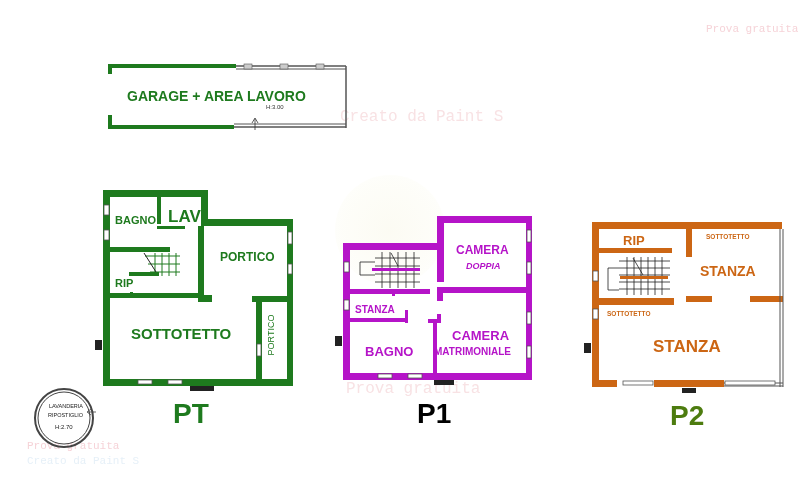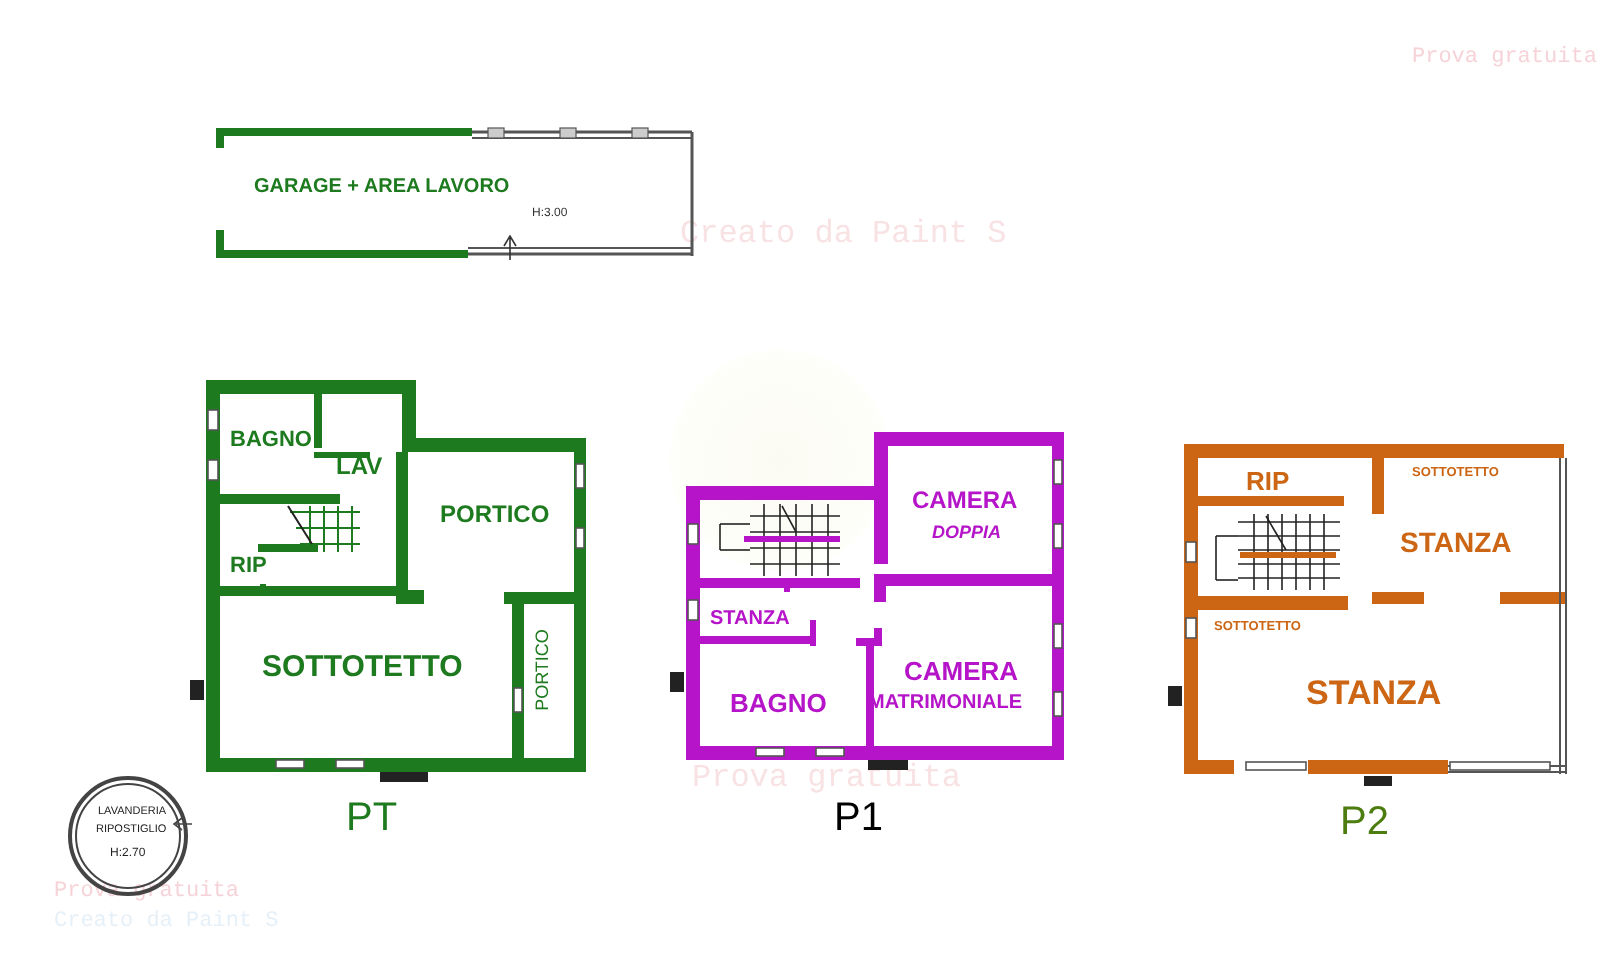--- a/index.html
+++ b/index.html
@@ -1,21 +1,21 @@
 <!DOCTYPE html>
 <html><head>
 <meta charset="utf-8">
 <style>
   html,body{margin:0;padding:0;background:#ffffff;}
   body{width:800px;height:488px;position:relative;overflow:hidden;font-family:"Liberation Sans",sans-serif;}
   .abs{position:absolute;}
   .wm{position:absolute;color:#f6d3d8;font-family:Liberation Mono, monospace;font-size:11px;}
   .wm-big{font-size:16px;color:#f8e2e4;}
   .lbl{position:absolute;font-weight:bold;font-family:"Liberation Sans",sans-serif;white-space:nowrap;}
-  .floor-label{position:absolute;font-weight:normal;font-size:20px;font-family:"Liberation Sans",sans-serif;}
+  .floor-label{position:absolute;font-weight:bold;font-size:28px;font-family:"Liberation Sans",sans-serif;}
   svg{position:absolute;left:0;top:0;}
 </style>
 </head>
 <body>
 
 <div class="wm" style="left:706px;top:23px;">Prova gratuita</div>
 <div class="wm wm-big" style="left:340px;top:108px;">Creato da Paint S</div>
 <div class="wm wm-big" style="left:346px;top:380px;">Prova gratuita</div>
 <div class="wm" style="left:27px;top:440px;">Prova gratuita</div>
 <div class="wm" style="left:27px;top:455px;color:#e6f0f8;">Creato da Paint S</div>
@@ -168,29 +168,29 @@
   <g fill="#fff" stroke="#555" stroke-width="0.8">
     <rect x="593" y="271" width="5" height="10"></rect>
     <rect x="593" y="309" width="5" height="10"></rect>
     <rect x="623" y="381" width="30" height="4"></rect>
     <rect x="725" y="381" width="50" height="4"></rect>
   </g>
   <rect x="584" y="343" width="7" height="10" fill="#222"></rect>
   <rect x="682" y="388" width="14" height="5" fill="#222"></rect>
 </svg>
 
-<div class="lbl" style="left:127px;top:88px;font-size:10px;color:#1e7a1e;">GARAGE + AREA LAVORO</div>
+<div class="lbl" style="left:127px;top:88px;font-size:14px;color:#1e7a1e;">GARAGE + AREA LAVORO</div>
 <div class="lbl" style="left:266px;top:104px;font-size:6px;font-weight:normal;color:#333;">H:3.00</div>
 
 <div class="lbl" style="left:49px;top:403px;font-size:5.5px;font-weight:normal;color:#222;">LAVANDERIA</div>
 <div class="lbl" style="left:48px;top:412px;font-size:5.5px;font-weight:normal;color:#222;">RIPOSTIGLIO</div>
 <div class="lbl" style="left:55px;top:424px;font-size:6px;font-weight:normal;color:#222;">H:2.70</div>
 
 <div class="lbl" style="left:115px;top:214px;font-size:11px;color:#1e7a1e;">BAGNO</div>
-<div class="lbl" style="left:168px;top:207px;font-size:12px;color:#1e7a1e;margin-top:19px;">LAV</div>
+<div class="lbl" style="left:168px;top:207px;font-size:17px;color:#1e7a1e;">LAV</div>
 <div class="lbl" style="left:115px;top:277px;font-size:11px;color:#1e7a1e;">RIP</div>
 <div class="lbl" style="left:220px;top:250px;font-size:12px;color:#1e7a1e;">PORTICO</div>
 <div class="lbl" style="left:131px;top:325px;font-size:15px;color:#1e7a1e;">SOTTOTETTO</div>
 <div class="lbl" style="left:246px;top:330px;font-size:9px;font-weight:normal;color:#1e7a1e;transform:rotate(-90deg);transform-origin:center;width:50px;text-align:center;">PORTICO</div>
 
 <div class="lbl" style="left:456px;top:243px;font-size:12px;color:#b514c8;">CAMERA</div>
 <div class="lbl" style="left:466px;top:261px;font-size:9px;color:#b514c8;font-style:italic;">DOPPIA</div>
 <div class="lbl" style="left:355px;top:304px;font-size:10px;color:#b514c8;">STANZA</div>
 <div class="lbl" style="left:365px;top:344px;font-size:13px;color:#b514c8;">BAGNO</div>
 <div class="lbl" style="left:452px;top:328px;font-size:13px;color:#b514c8;">CAMERA</div>

